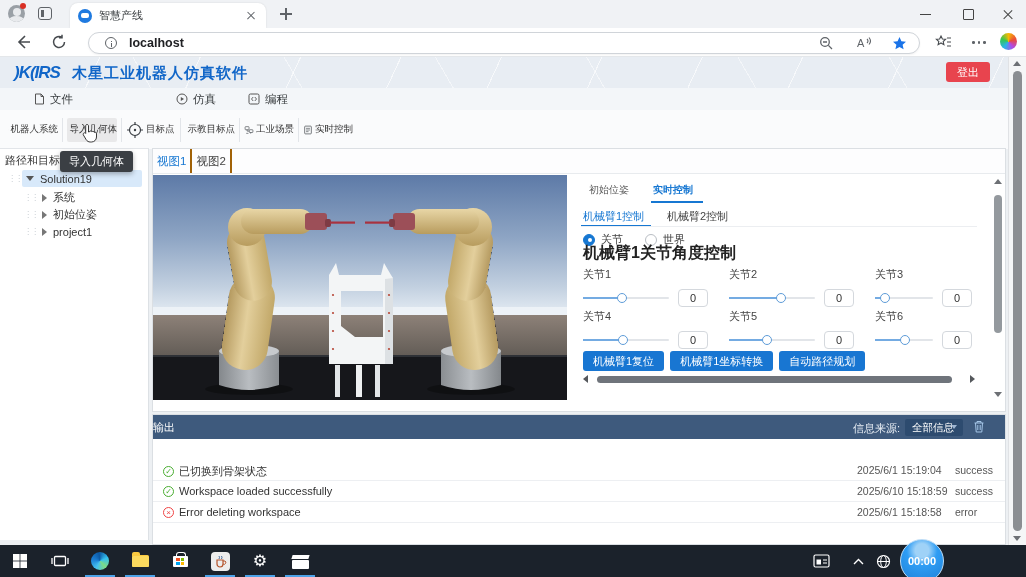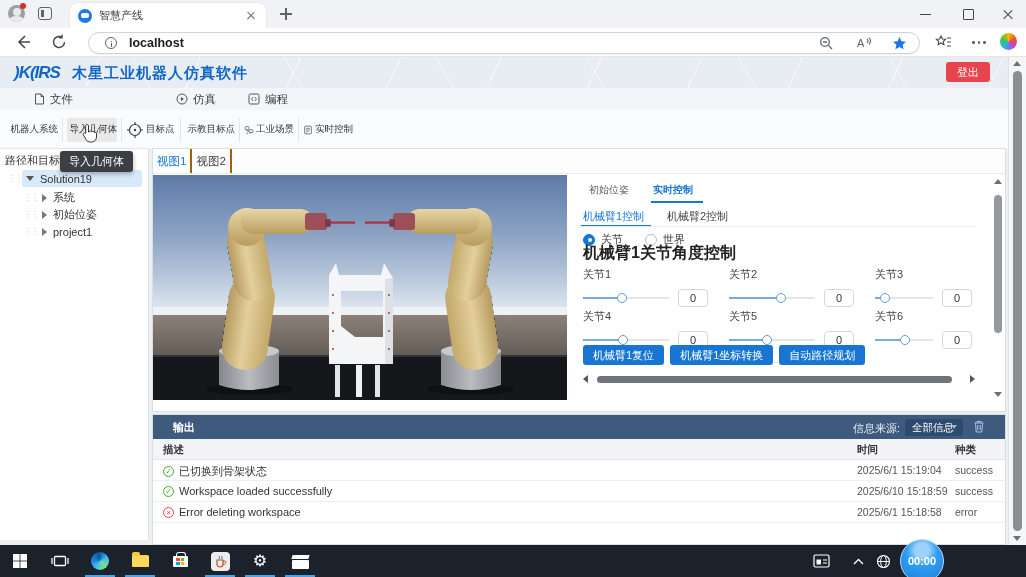--- a/index.html
+++ b/index.html
@@ -109,33 +109,33 @@
   .c1{left:2px;width:146px;} .c2{left:148px;width:146px;} .c3{left:294px;width:100px;}
   .r1{top:92px;} .r2{top:134px;}
   .jlabel{font-size:11px;color:#444;}
   .jrow{display:flex;align-items:center;gap:9px;margin-top:7px;}
   .slider{position:relative;height:10px;width:86px;flex:none;}
   .c3 .slider{width:58px;}
   .sl-track{position:absolute;left:0;right:0;top:4px;height:2px;background:#e2e5e9;border-radius:1px;}
   .sl-fill{position:absolute;left:0;top:4px;height:2px;background:#74abe2;}
   .sl-handle{position:absolute;top:0;width:10px;height:10px;margin-left:-5px;border-radius:50%;background:#fff;border:1.5px solid #5e9cd8;}
   .jinput{width:30px;height:18px;border:1px solid #d4d8dd;border-radius:4px;background:#fff;font-size:11px;color:#333;text-align:center;line-height:17px;}
-  .btnrow{position:absolute;left:2px;top:170px;display:flex;gap:6px;}
+  .btnrow{position:absolute;left:2px;top:176px;display:flex;gap:6px;}
   .bluebtn{height:20px;padding:0 10px;background:#1876d2;color:#fff;font-size:11px;line-height:20px;border-radius:3px;white-space:nowrap;}
   .hscroll{position:absolute;left:0;top:199px;width:396px;height:10px;}
   .hs-track{position:absolute;left:14px;right:14px;top:1px;height:8px;}
   .hs-thumb{position:absolute;left:2px;top:1px;width:355px;height:7px;border-radius:4px;background:#6f747b;}
 
   .ivscroll{position:absolute;left:838px;top:28px;width:14px;height:222px;}
   .iv-thumb{position:absolute;left:3px;top:18px;width:8px;height:138px;border-radius:4px;background:#94999e;}
 
   
   .outcard{left:152px;top:357px;width:854px;height:131px;}
   .out-h{position:absolute;left:0;top:0;width:100%;height:24px;background:#3e5a7d;display:flex;align-items:center;}
-  .out-title{margin-left:20px;font-size:11px;font-weight:bold;color:#fff;}
+  .out-title{margin-left:0;font-size:11px;font-weight:normal;color:#fff;}
   .src-label{position:absolute;left:700px;top:6px;font-size:11px;color:#e8eef5;}
   .src-dd{position:absolute;left:752px;top:3.5px;width:58px;height:17px;background:#2d4b6f;border-radius:2px;color:#fff;font-size:10.5px;line-height:17px;padding-left:7px;}
   .dd-caret{position:absolute;left:798px;top:10px;width:0;height:0;border-left:3.5px solid transparent;border-right:3.5px solid transparent;border-top:4px solid #9fb6d2;}
   .out-clear{position:absolute;left:820px;top:5px;}
   .out-cols{position:absolute;left:0;top:24px;width:100%;height:21px;background:#f2f4f6;border-bottom:1px solid #e2e5e9;font-size:10.5px;font-weight:bold;color:#333;}
   .out-row{position:absolute;left:0;width:100%;height:21px;border-bottom:1px solid #edeff2;font-size:11px;color:#333;background:#fff;}
   .col-desc{position:absolute;left:10px;top:4px;display:flex;align-items:center;gap:5px;}
   .col-time{position:absolute;left:704px;top:4px;font-size:10.5px;color:#555;}
   .col-type{position:absolute;left:802px;top:4px;font-size:10.5px;color:#555;}
   .st-icon{width:11px;height:11px;border-radius:50%;border:1px solid;font-size:8px;line-height:10px;text-align:center;flex:none;}
@@ -530,25 +530,20 @@
   <div class="card outcard">
     <div class="out-h">
       <div class="out-title">输出</div>
       <div class="src-label">信息来源:</div>
       <div class="src-dd">全部信息</div>
       <span class="dd-caret"></span>
       <svg class="out-clear" width="12" height="13" viewBox="0 0 12 13">
         <path d="M1.5 3 H10.5 M4 3 V1.5 H8 V3 M2.5 3 L3.2 12 H8.8 L9.5 3 M4.8 5 V10 M7.2 5 V10" stroke="#a5c6e8" stroke-width="1" fill="none"></path>
       </svg>
     </div>
-    <div class="out-cols">
-      <span style="position:absolute;left:10px;top:4px;">描述</span>
-      <span style="position:absolute;left:704px;top:4px;">时间</span>
-      <span style="position:absolute;left:802px;top:4px;">种类</span>
-    </div>
     <div class="out-row" style="top:45px;">
       <div class="col-desc">
           <span class="st-icon st-success">✓</span>
           <span>已切换到骨架状态</span>
         </div>
       <div class="col-time">2025/6/1 15:19:04</div>
       <div class="col-type">success</div>
     </div>
     <div class="out-row" style="top:66px;">
       <div class="col-desc">

